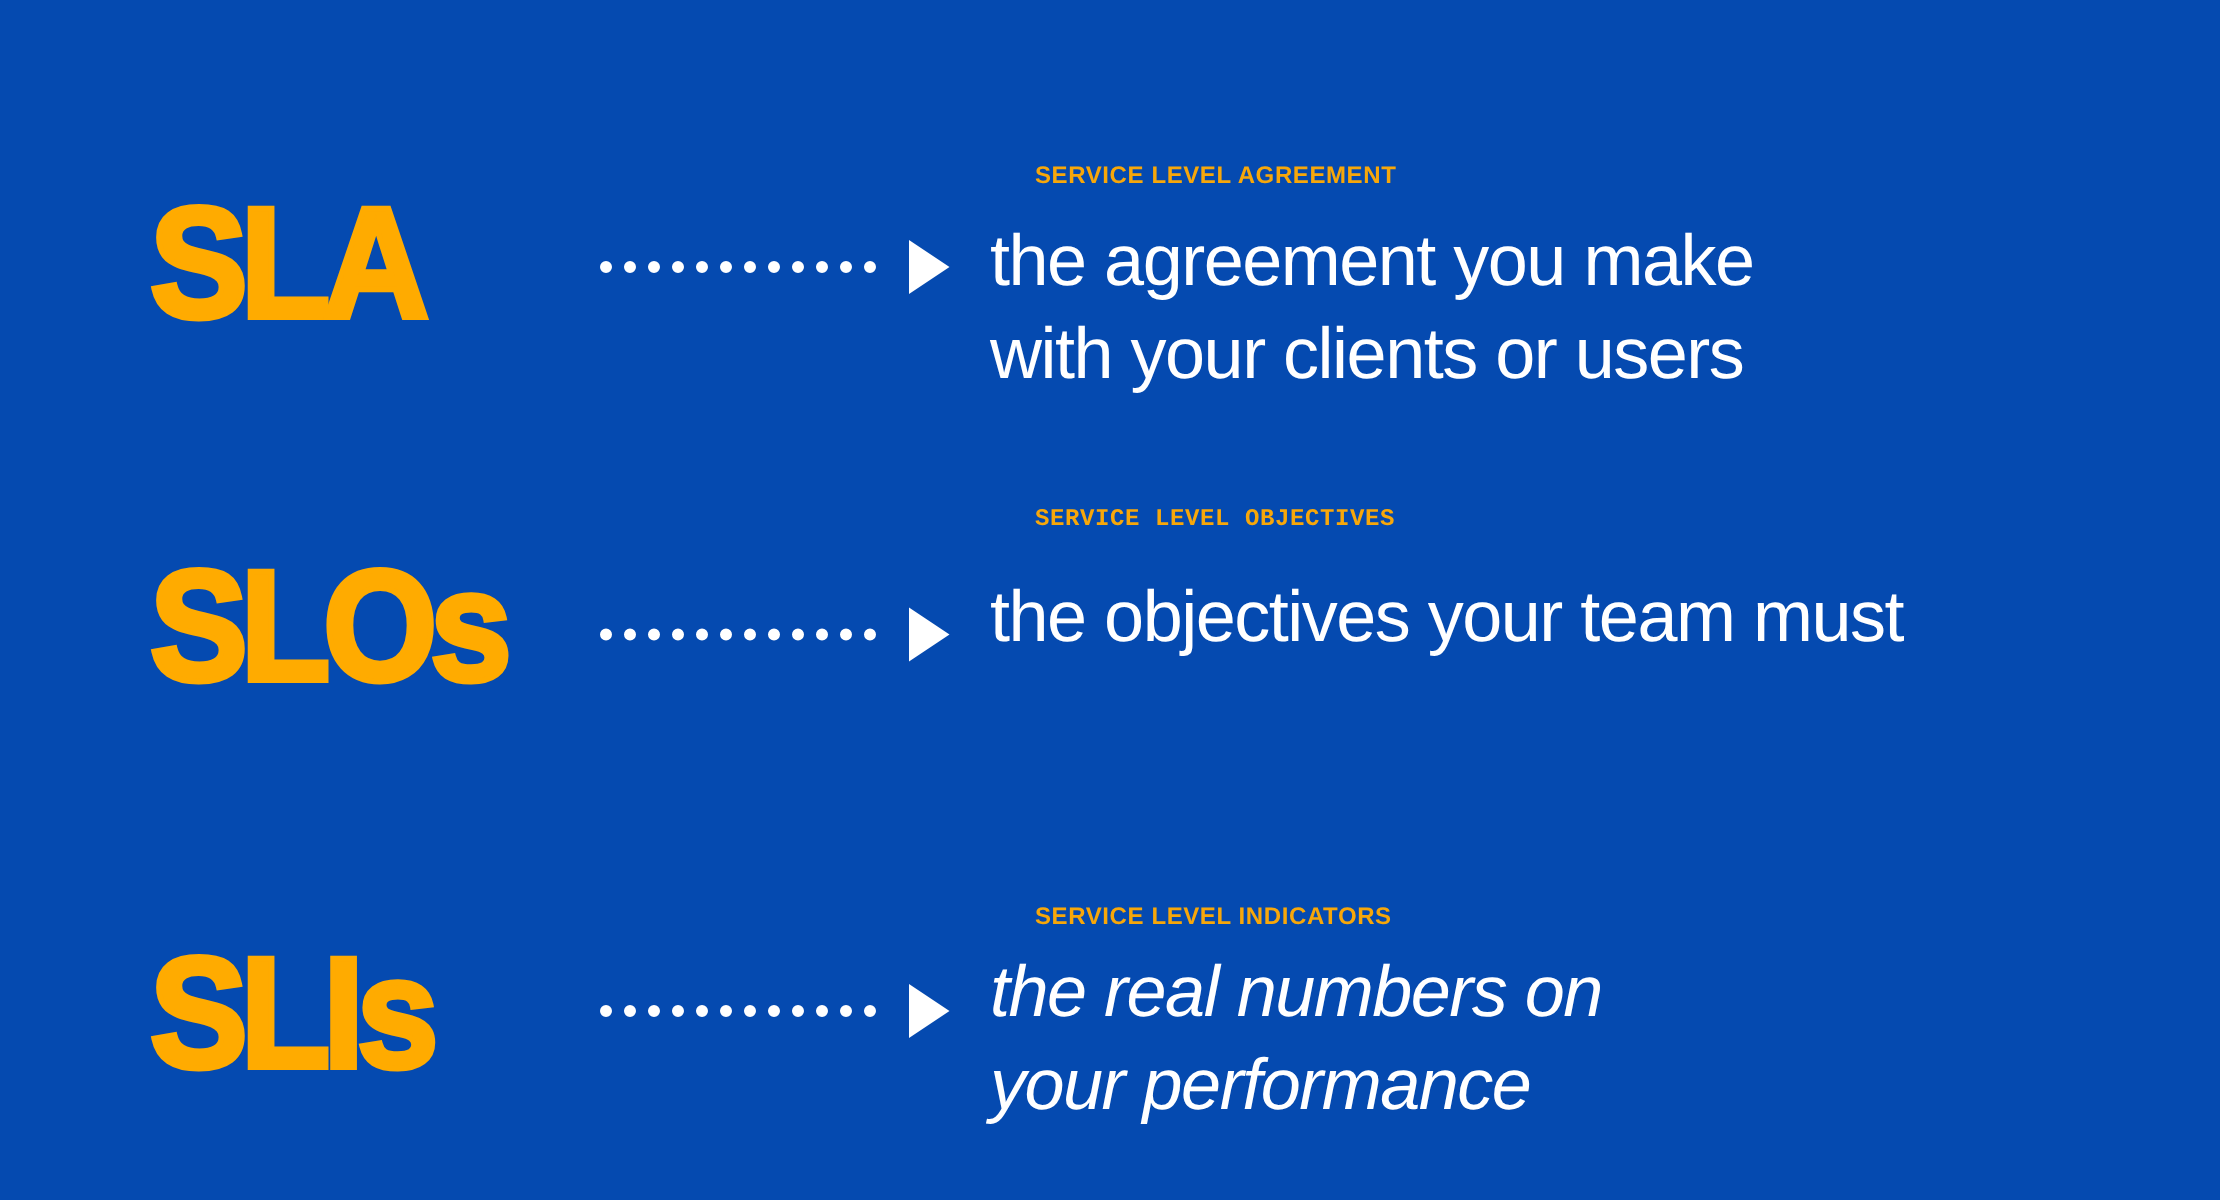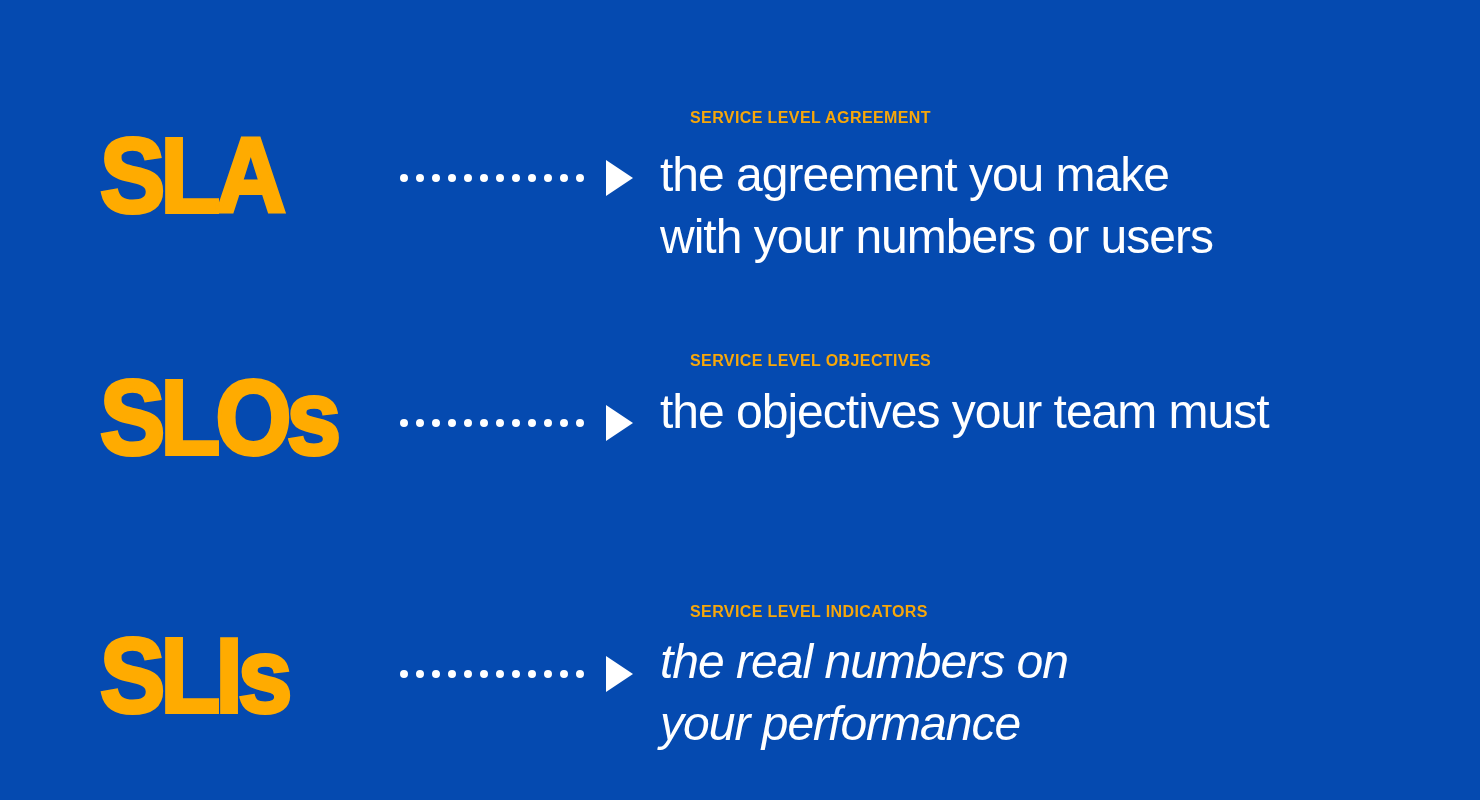--- a/index.html
+++ b/index.html
@@ -51,21 +51,21 @@
     position: absolute;
     left: 690px;
     font-weight: bold;
     font-size: 16px;
     line-height: 20px;
     letter-spacing: 0.4px;
     color: var(--c-heading, #F7A70A);
     white-space: nowrap;
   }
   .r1 .heading { top: 84px; }
-  .r2 .heading { top: 327px; }
+  .r2 .heading { top: 312px; font-family: Liberation Mono, monospace; }
   .r3 .heading { top: 578px; }
 
   .deftext {
     position: absolute;
     left: 660px;
     font-weight: 400;
     font-size: 48px;
     line-height: 62px;
     letter-spacing: -1px;
     color: var(--c-body, #FFFFFF);
@@ -82,21 +82,21 @@
 
   <div class="row r1">
     <div class="acronym">SLA</div>
     <svg class="arrow" viewBox="0 0 240 40" xmlns="http://www.w3.org/2000/svg">
       <line x1="4" y1="20" x2="196" y2="20" stroke="#FFFFFF" stroke-width="8" stroke-linecap="round" stroke-dasharray="0 16"></line>
       <path d="M206 2 L233 20 L206 38 Z" fill="#FFFFFF"></path>
     </svg>
     <div class="heading">SERVICE LEVEL AGREEMENT</div>
     <div class="deftext">
       <span>the agreement you make</span><br>
-      <span>with your numbers or users</span>
+      <span>with your clients or users</span>
     </div>
   </div>
 
   <div class="row r2">
     <div class="acronym">SLOs</div>
     <svg class="arrow" viewBox="0 0 240 40" xmlns="http://www.w3.org/2000/svg">
       <line x1="4" y1="20" x2="196" y2="20" stroke="#FFFFFF" stroke-width="8" stroke-linecap="round" stroke-dasharray="0 16"></line>
       <path d="M206 2 L233 20 L206 38 Z" fill="#FFFFFF"></path>
     </svg>
     <div class="heading">SERVICE LEVEL OBJECTIVES</div>

